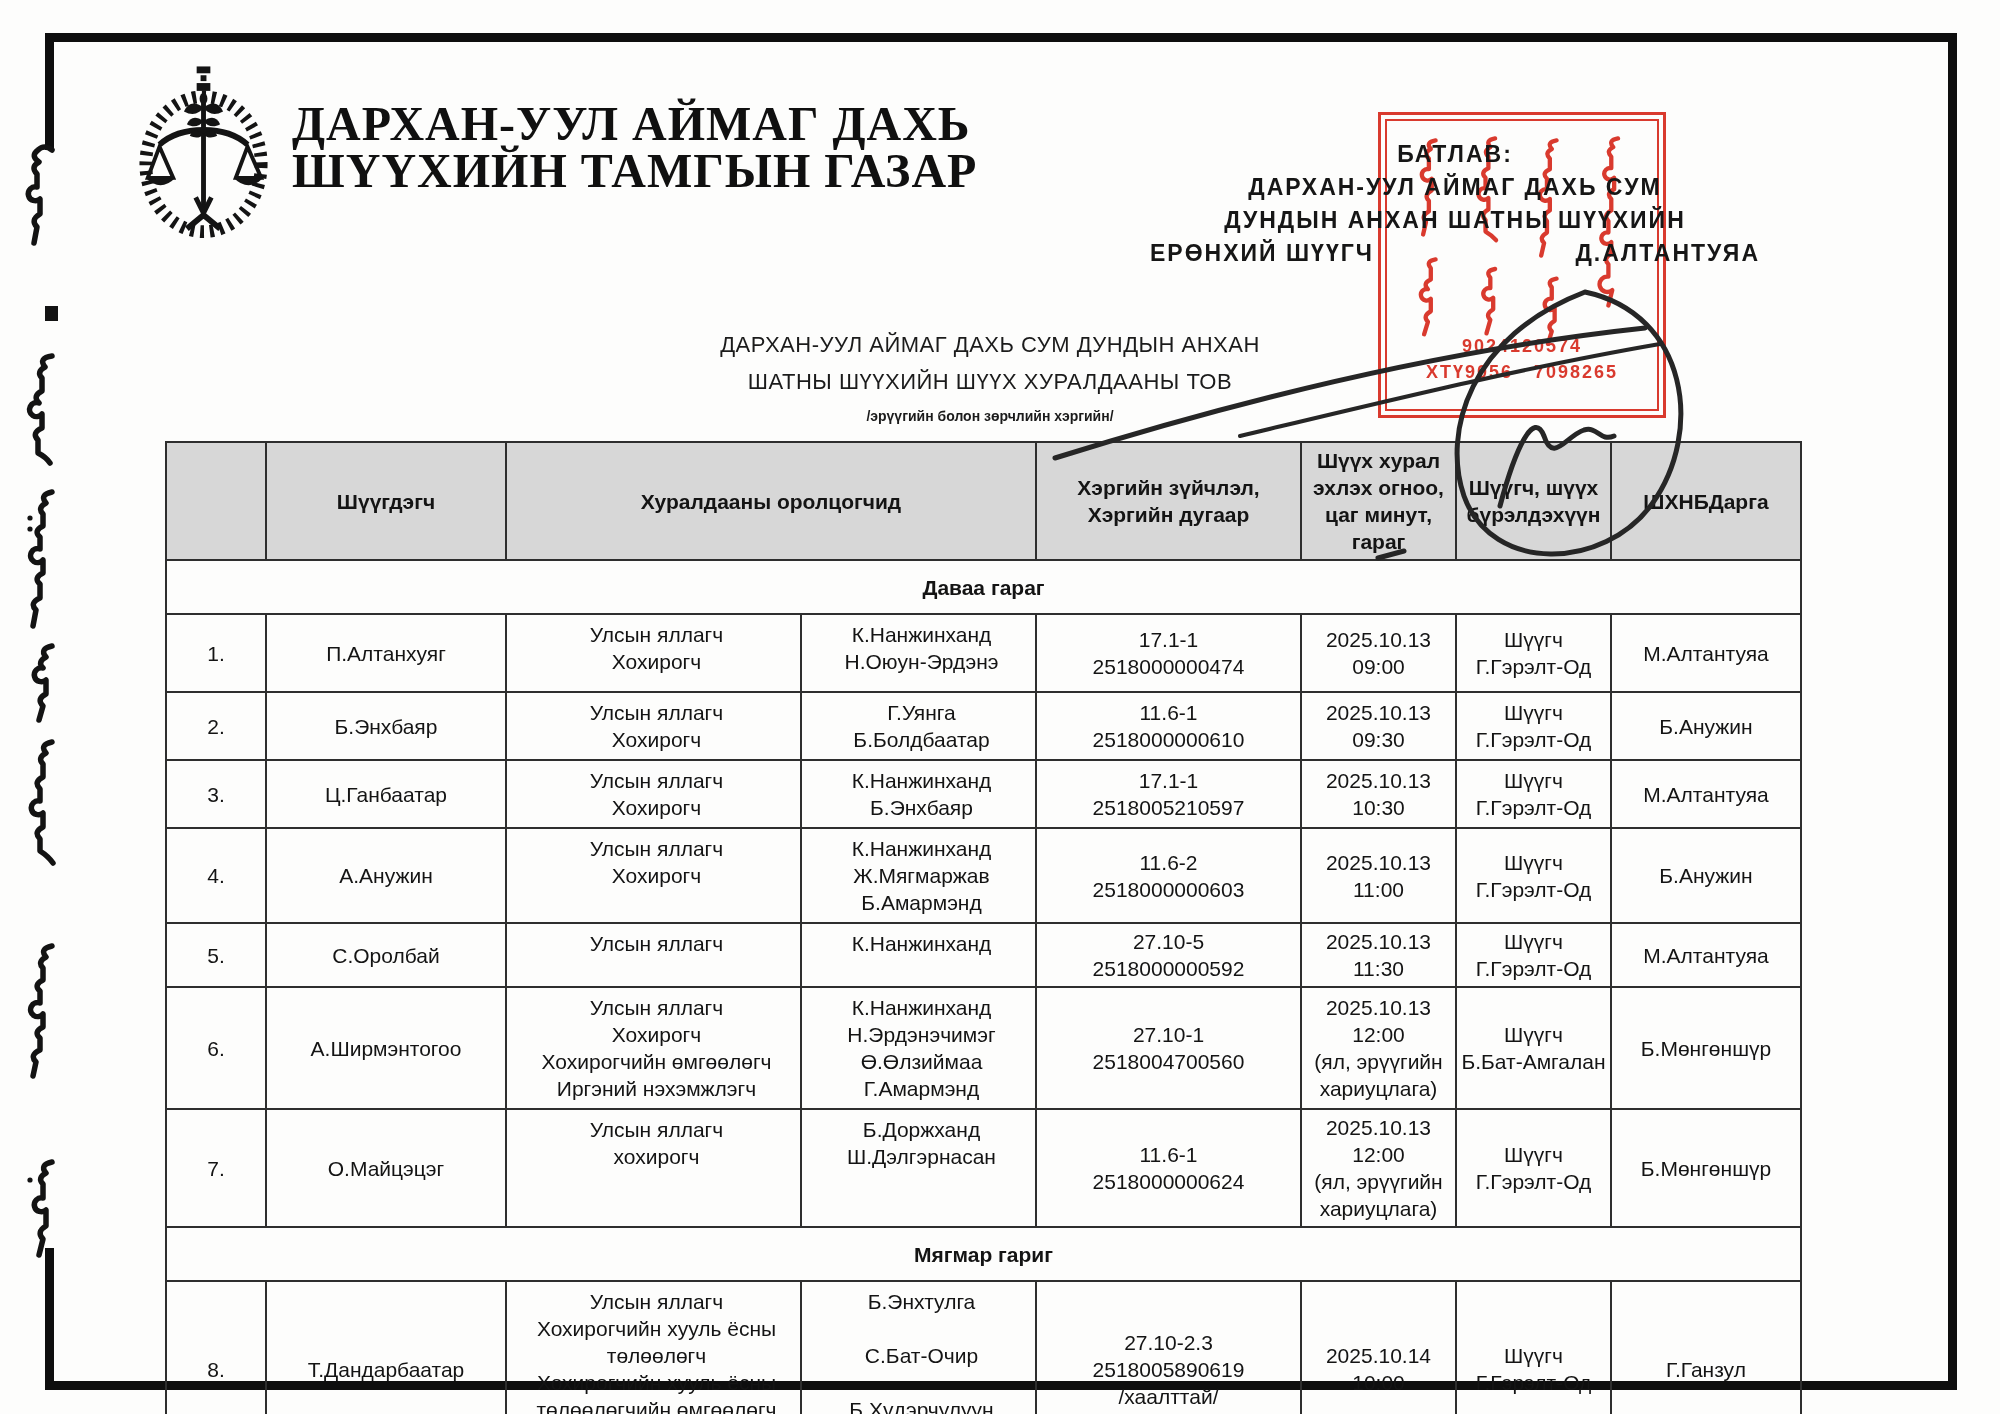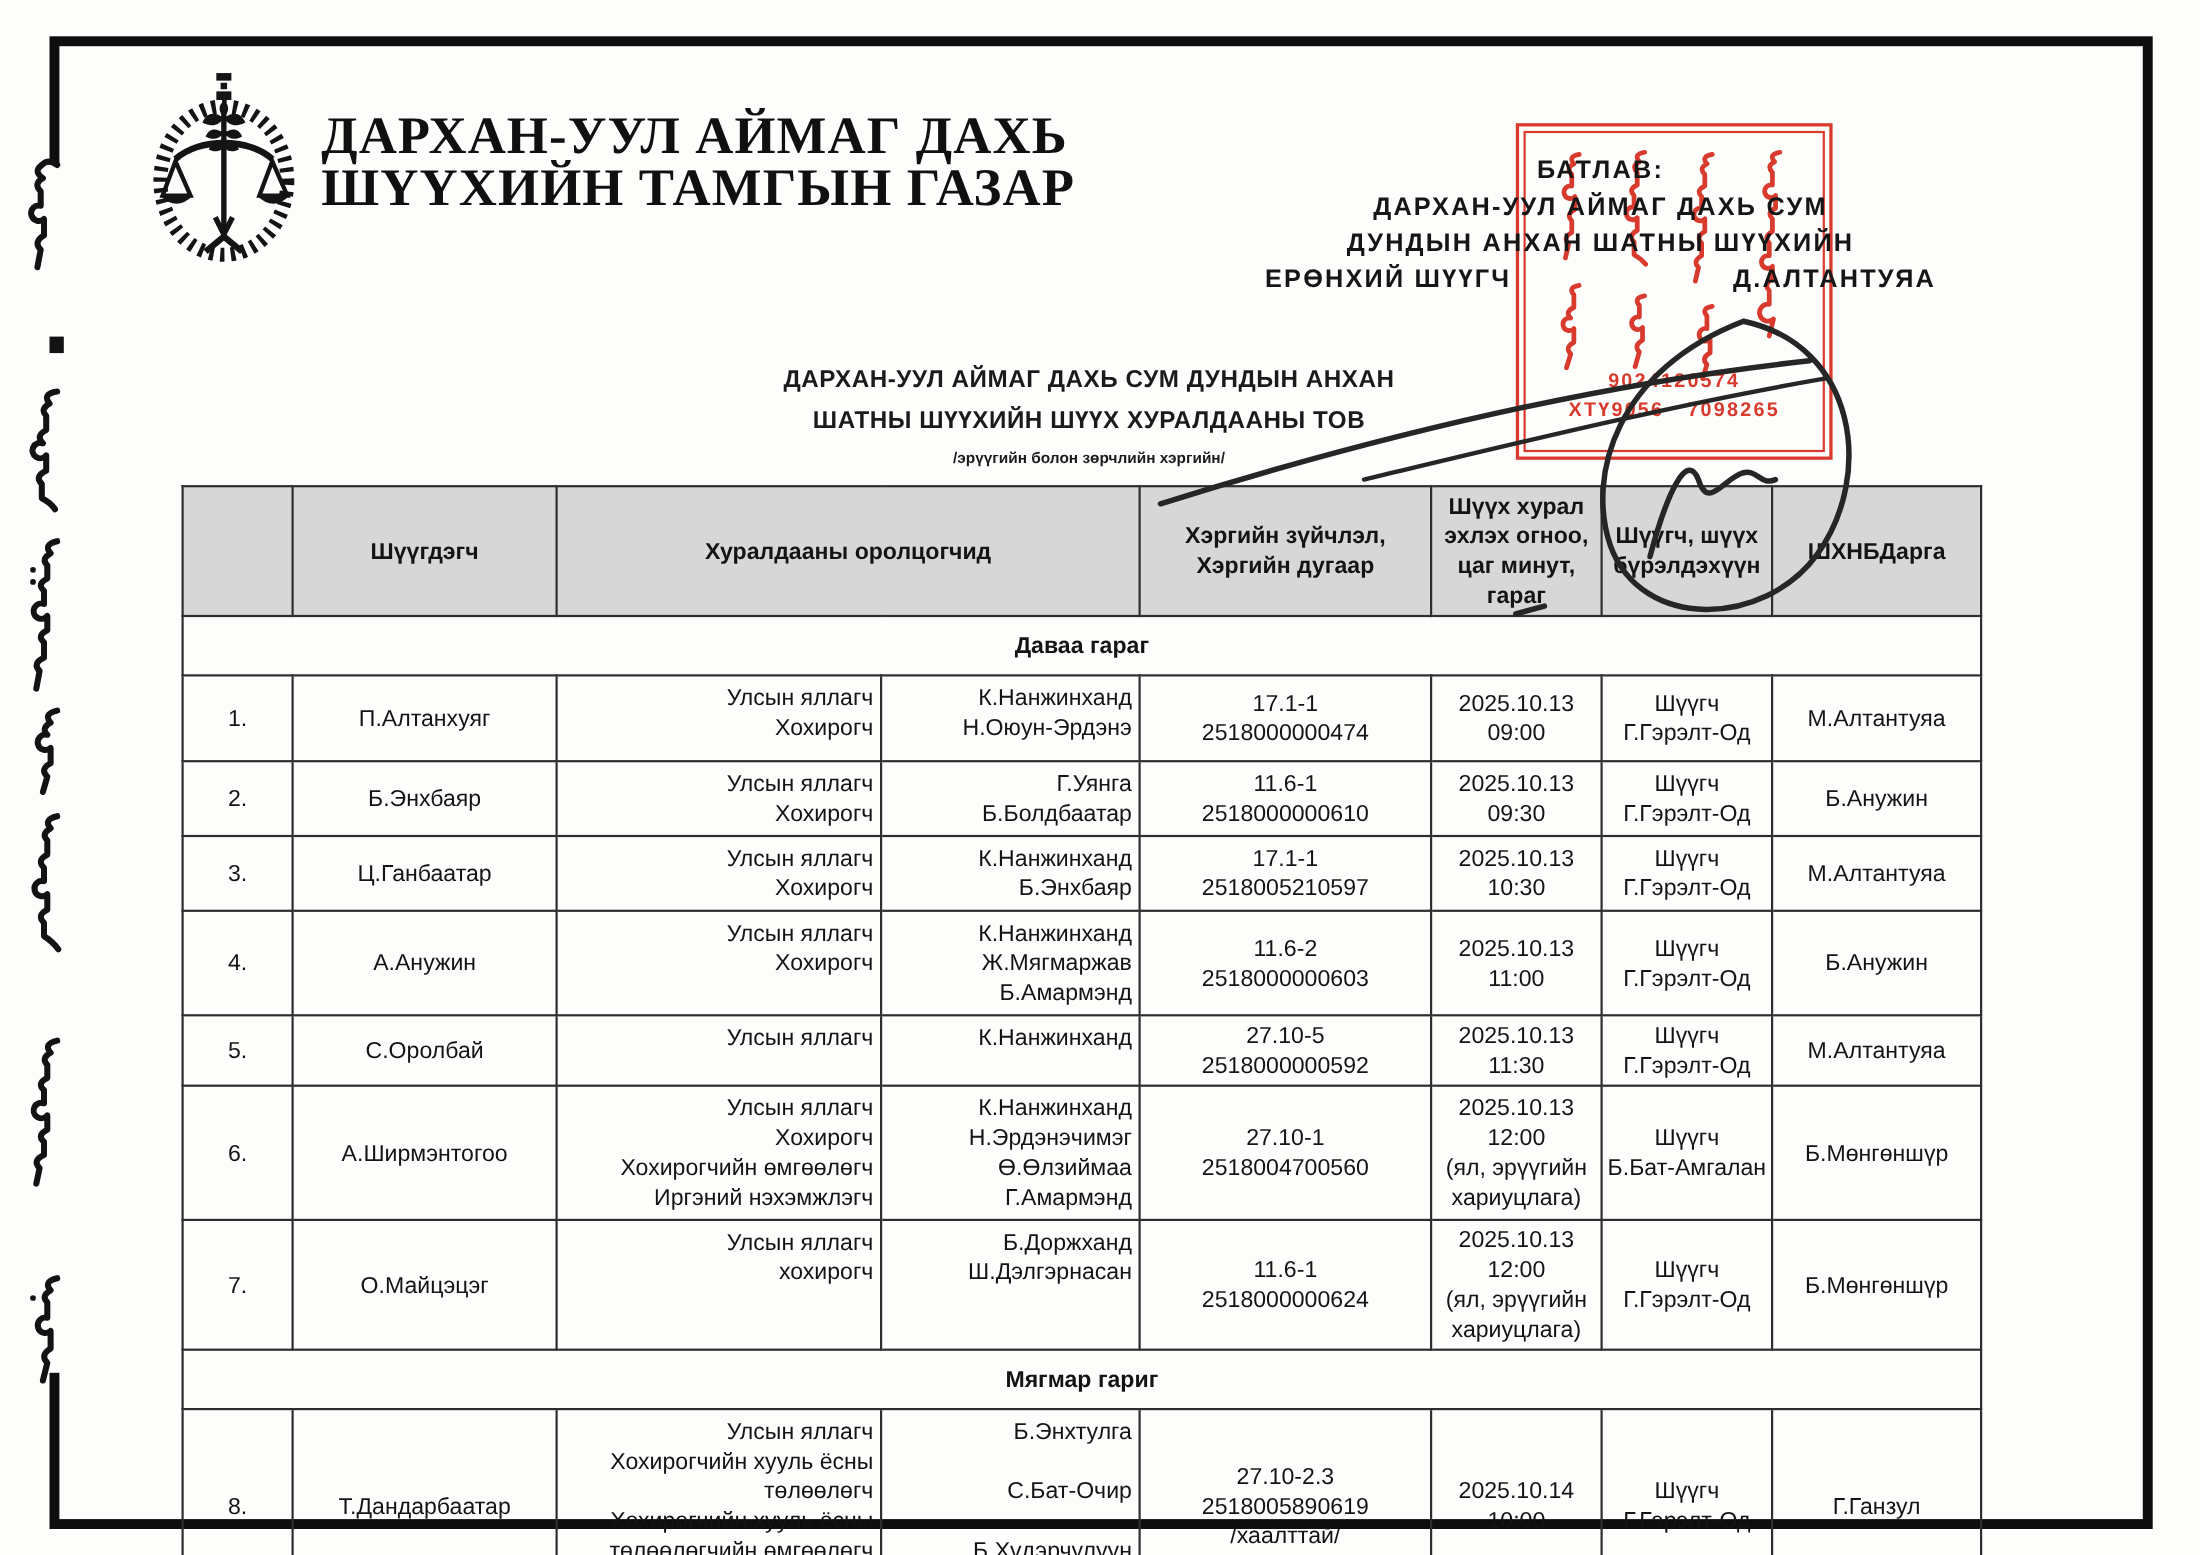--- a/index.html
+++ b/index.html
@@ -18,30 +18,30 @@
   .stamp-script{position:absolute;left:0;top:4px;width:100%;height:100%;}
   .stamp-num{position:absolute;width:100%;text-align:center;color:#d93a2e;
              font-weight:bold;font-size:18px;letter-spacing:2px;white-space:pre;}
   .stamp-num1{bottom:52px;}
   .stamp-num2{bottom:26px;}
   .approval{position:absolute;left:1140px;top:138px;width:630px;text-align:center;
             font-weight:bold;font-size:23px;line-height:33px;letter-spacing:2px;color:#161616;z-index:4;}
   .approval-row{display:flex;justify-content:space-between;padding:0 10px;}
   .signature{position:absolute;left:1000px;top:240px;width:760px;height:350px;z-index:5;pointer-events:none;}
   .doc-title{position:absolute;left:620px;top:326px;width:740px;text-align:center;color:#1b1b1b;}
-  .doc-title .t1{font-weight:700;font-size:22px;line-height:37px;letter-spacing:.5px;}
+  .doc-title .t1{font-weight:400;font-size:22px;line-height:37px;letter-spacing:.5px;}
   .doc-title .t2{font-weight:700;font-size:14px;line-height:33px;}
   table.schedule{position:absolute;left:165px;top:441px;width:1635px;border-collapse:collapse;
                  table-layout:fixed;font-size:21px;color:#141414;}
   table.schedule th,table.schedule td{border:2px solid #2e2e2e;box-sizing:border-box;
                  white-space:pre-line;line-height:27px;}
   table.schedule th{background:#d7d7d7;font-weight:bold;height:98px;text-align:center;padding:4px;}
   tr.section-row td{height:54px;text-align:center;font-weight:700;}
   td.td-num,td.td-def,td.td-case,td.td-date,td.td-judge,td.td-chair{text-align:center;vertical-align:middle;padding:4px;}
-  td.td-roles,td.td-names{text-align:right;vertical-align:top;padding:6px 6px 6px 12px;}
+  td.td-roles,td.td-names{text-align:center;vertical-align:top;padding:6px 6px 6px 12px;}
   tr.r1 td{height:78px;} tr.r2 td{height:58px;} tr.r3 td{height:58px;} tr.r4 td{height:84px;}
   tr.r5 td{height:52px;} tr.r6 td{height:120px;} tr.r7 td{height:106px;} tr.r8 td{height:166px;}
 </style>
 </head>
 <body>
 
 <div class="page">
 
   <div class="frame"></div>
   <div class="side-mask"></div>

